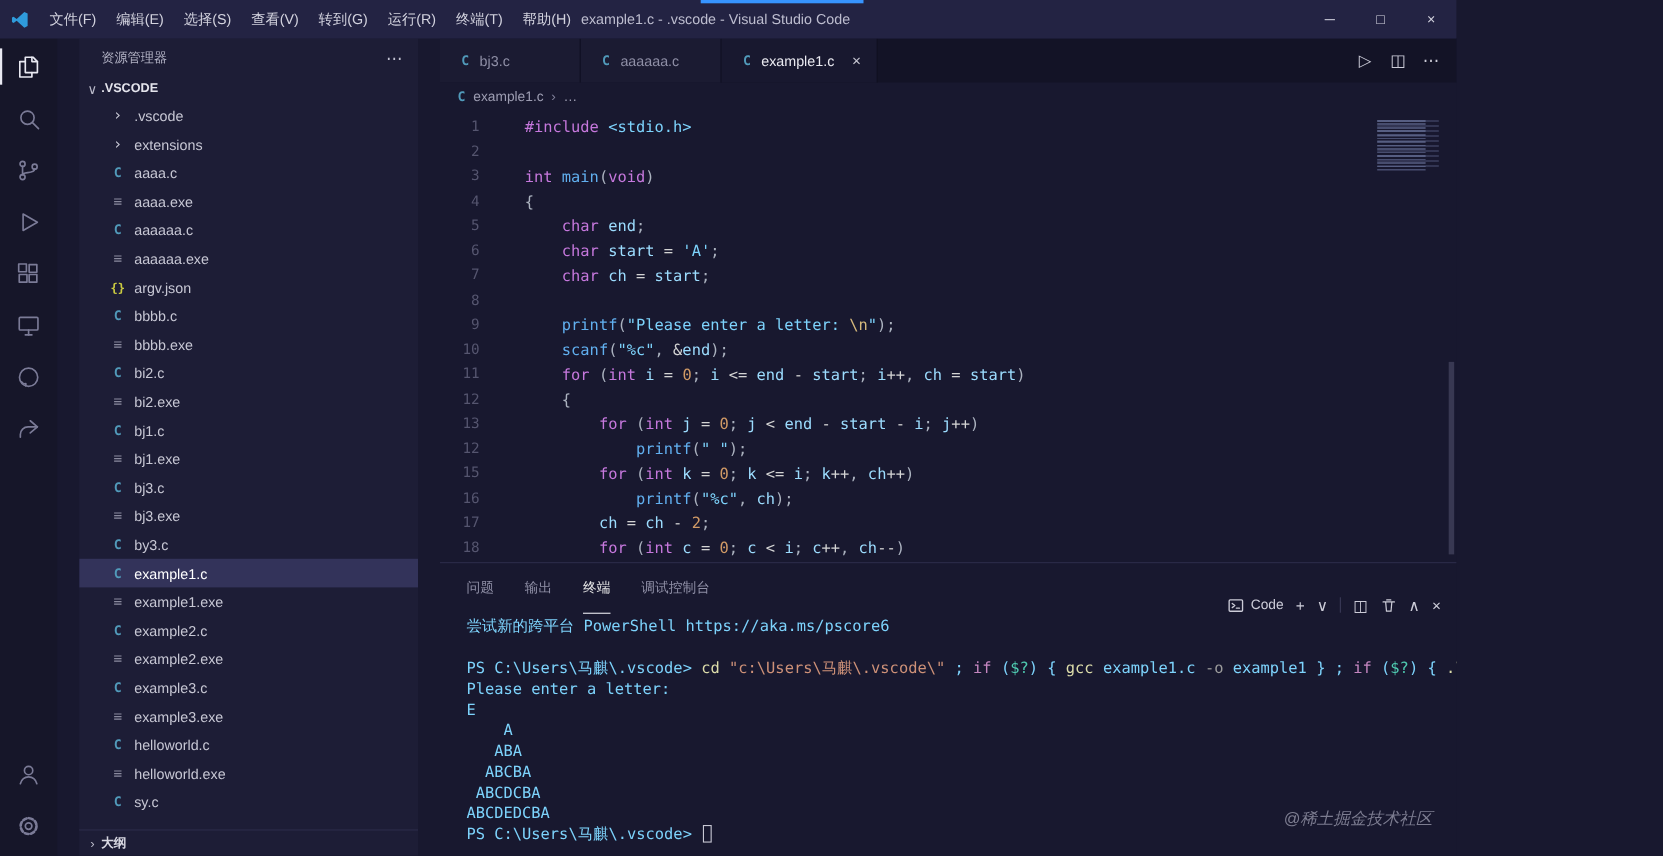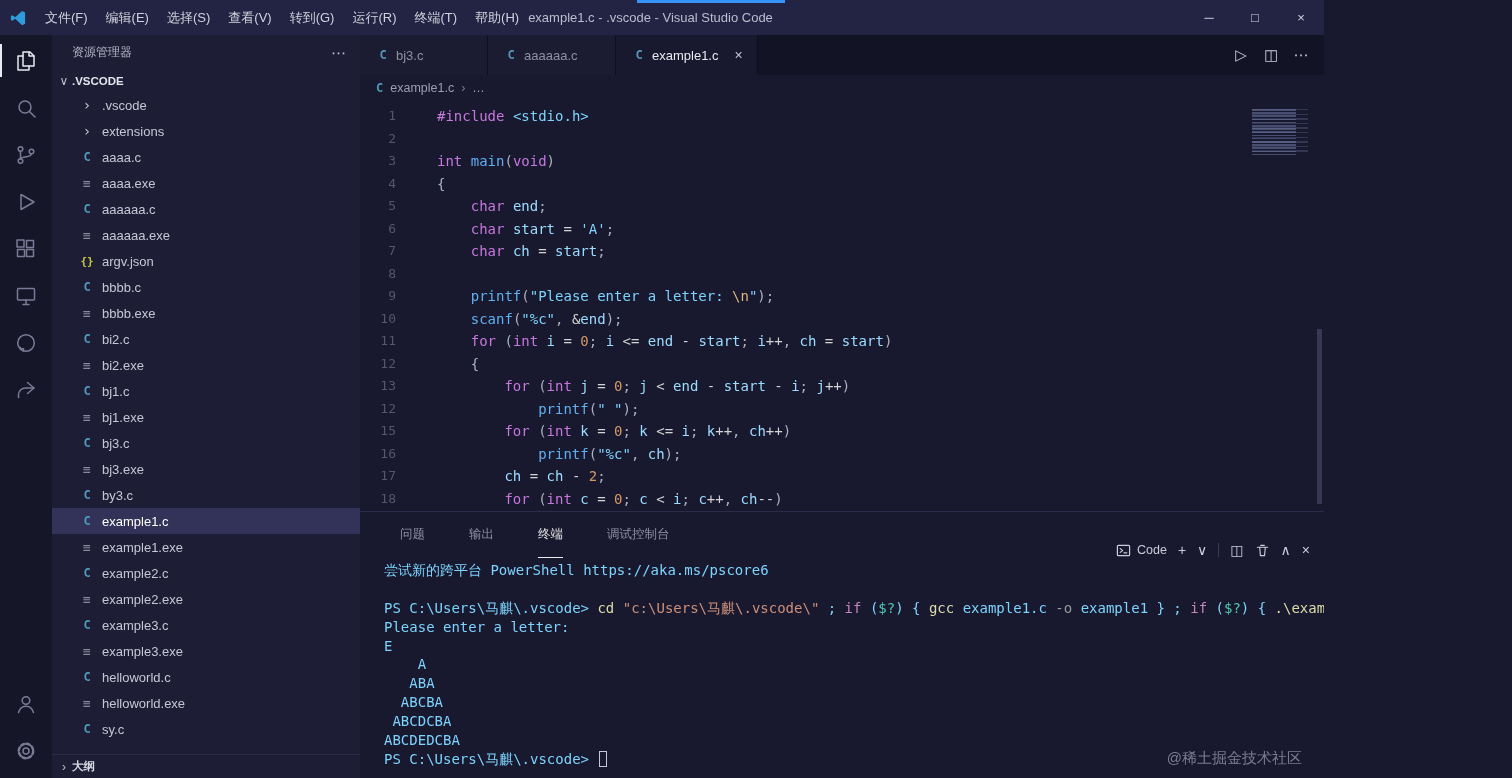--- a/index.html
+++ b/index.html
@@ -11,21 +11,21 @@
   .titlebar { flex:0 0 35px; background:#232343; display:flex; align-items:center; position:relative; }
   .tb-accent { position:absolute; left:637px; top:0; width:148px; height:3px; background:#3794ff; }
   .logo { width:36px; display:flex; justify-content:center; align-items:center; }
   .menus { display:flex; }
   .menu-item { padding:0 9px; font-size:13px; color:#d2d2de; line-height:35px; cursor:default; }
   .tb-title { flex:1; font-size:13px; color:#bdbdcf; white-space:nowrap; overflow:hidden; }
   .tb-controls { display:flex; }
   .wc { width:46px; height:35px; display:flex; align-items:center; justify-content:center; font-size:13px; color:#d2d2de; }
 
   
-  .main { flex:1; display:flex; min-height:0; }
+  .main { flex:1; display:flex; min-height:0;gap:20px; }
 
   .activitybar { width:52px; background:#161629; display:flex; flex-direction:column; justify-content:space-between; padding:2px 0 4px; }
   .ab-item { height:47px; display:flex; align-items:center; justify-content:center; color:#7b7b97; position:relative; cursor:pointer; }
   .ab-item.active { color:#e9e9f2; }
   .ab-item.active::before { content:''; position:absolute; left:0; top:7px; bottom:7px; width:2px; background:#e9e9f2; }
   .ab-item svg { width:24px; height:24px; fill:none; stroke:currentColor; stroke-width:1.5; stroke-linecap:round; stroke-linejoin:round; }
 
   .sidebar { width:308px; background:#1d1d36; display:flex; flex-direction:column; font-size:13px; min-height:0; }
   .sb-header { flex:0 0 35px; display:flex; align-items:center; justify-content:space-between; padding:0 14px 0 20px; color:#b4b4c6; font-size:12px; }
   .sb-more { font-size:15px; color:#c3c3d2; cursor:pointer; }
@@ -70,39 +70,39 @@
   .tok-pl  { color:#abb2bf; }
   .minimap { position:absolute; top:8px; right:16px; width:56px; height:46px; opacity:.85;
     background:
       repeating-linear-gradient(to bottom, rgba(150,165,215,.45) 0 1.5px, rgba(0,0,0,0) 1.5px 3.2px) left top/44px 100% no-repeat,
       repeating-linear-gradient(to bottom, rgba(150,165,215,.25) 0 1.5px, rgba(0,0,0,0) 1.5px 4.6px) left top/56px 100% no-repeat; }
   .scroll-thumb { position:absolute; right:2px; top:228px; width:5px; height:175px; background:rgba(140,140,175,.28); }
 
   .panel { flex:0 0 267px; border-top:1px solid #2c2c4a; position:relative; display:flex; flex-direction:column; min-height:0; }
   .panel-header { flex:0 0 34px; display:flex; align-items:center; justify-content:space-between; padding:0 14px 0 24px; }
   .panel-tabs { display:flex; gap:28px; height:100%; align-items:stretch; }
-  .ptab { font-size:12.5px; color:#8f8fa6; display:flex; align-items:center; border-bottom:1px solid transparent; cursor:pointer;margin-left:16px; }
+  .ptab { font-size:12.5px; color:#8f8fa6; display:flex; align-items:center; border-bottom:1px solid transparent; cursor:pointer; }
   .ptab.active { color:#e5e5e5; border-bottom-color:#eaeaf1; }
   .panel-actions { display:flex; align-items:center; gap:11px; color:#ccccd8;margin-top:30px; }
   .shell-badge { display:flex; align-items:center; gap:6px; font-size:12.5px; cursor:pointer; }
   .shell-badge svg { width:15px; height:15px; fill:none; stroke:currentColor; stroke-width:1.3; stroke-linecap:round; stroke-linejoin:round; }
   .pa { font-size:14px; cursor:pointer; display:flex; align-items:center; }
   .pa svg { width:15px; height:15px; fill:none; stroke:currentColor; stroke-width:1.2; stroke-linecap:round; }
   .pa-sep { width:1px; height:14px; background:#3a3a58; }
 
   .terminal { flex:1; font-family:"DejaVu Sans Mono", monospace; font-size:14px; line-height:18.9px; padding:3px 0 0 24px; white-space:pre; color:#d2d2da; overflow:hidden; }
   .term-line { height:18.9px; }
   .t-def   { color:#7dd3fc; }
   .t-cmd   { color:#dcdcaa; }
   .t-str   { color:#ce9178; }
   .t-kw    { color:#c586c0; }
   .t-var   { color:#4ec9b0; }
   .t-param { color:#9b9b9b; }
   .cursor { display:inline-block; width:8px; height:16px; border:1px solid #c8c8d4; vertical-align:-3px; margin-left:2px; }
-  .watermark { position:absolute; right:22px; bottom:10px; color:#7c7c90; font-size:15px; }
+  .watermark { position:absolute; right:22px; bottom:24px; color:#7c7c90; font-size:15px;font-style:italic; }
 </style>
 </head>
 <body>
 
 <div class="window">
 
   <div class="titlebar">
     <div class="tb-accent"></div>
     <span class="logo">
       <svg width="18" height="18" viewBox="0 0 24 24">

